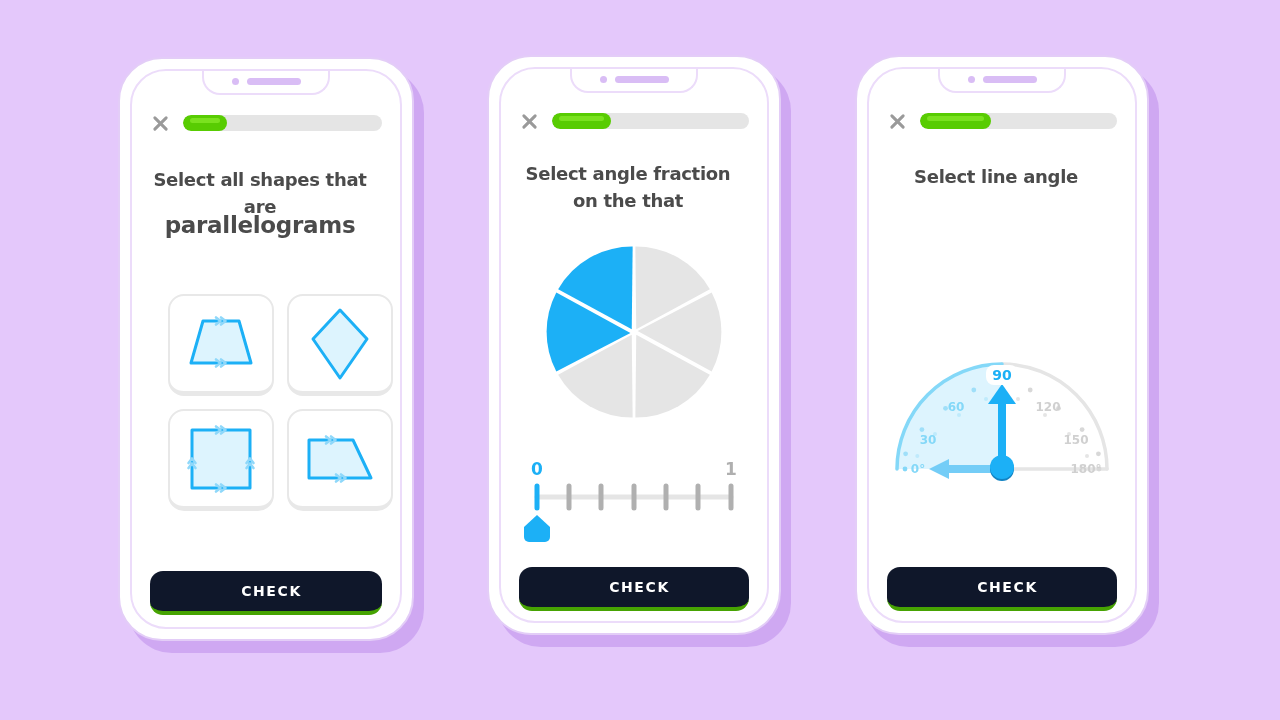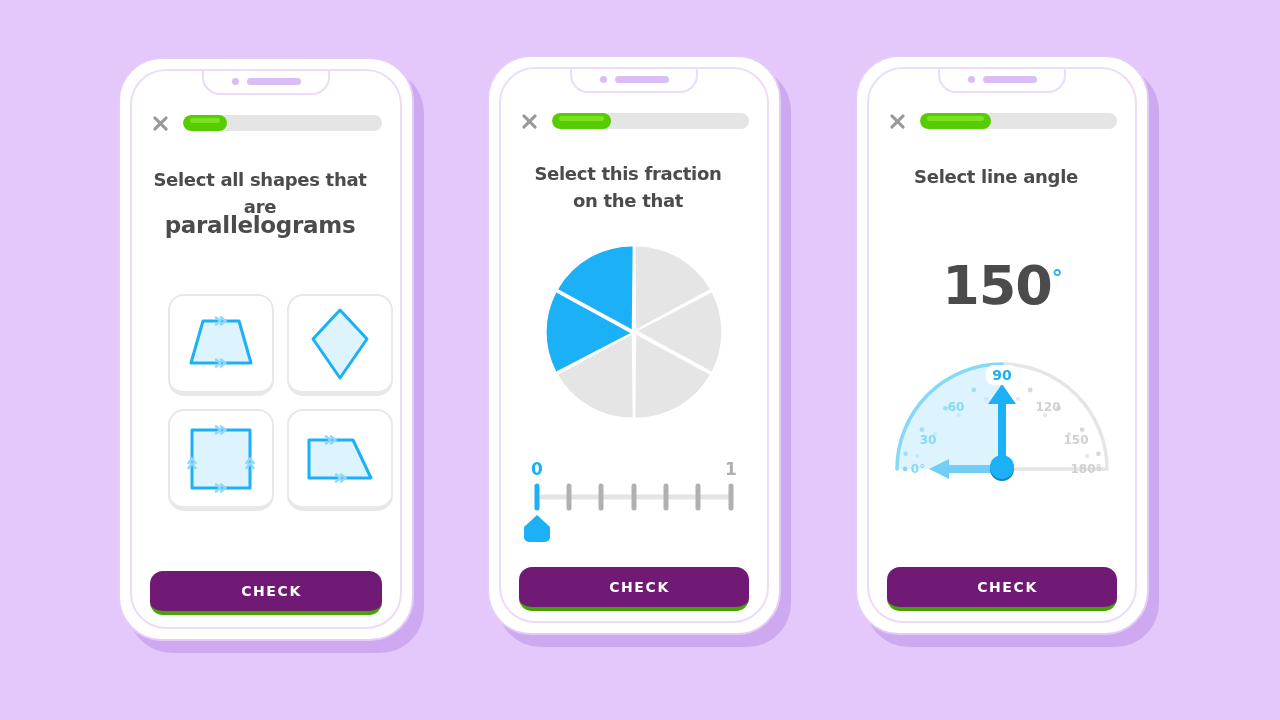--- a/index.html
+++ b/index.html
@@ -166,21 +166,21 @@
     position: absolute;
     left: 0; right: 0; top: 282px;
     display: flex; justify-content: center;
   }
 
   
   .check-btn {
     position: absolute;
     left: 18px; right: 18px;
     height: 44px;
-    background: #701a75;
+    background: #0f172a;
     border-bottom: 4px solid #46a302;
     border-radius: 13px;
     color: #ffffff;
     font-size: 14px;
     font-weight: bold;
     letter-spacing: 1.6px;
     display: flex; align-items: center; justify-content: center;
     cursor: pointer;
     padding-left: 11px;
   }
@@ -268,21 +268,21 @@
         <span class="spk"></span>
       </div>
 
       <div class="topbar">
         <div class="close-x"></div>
         <div class="progress-track">
           <div class="progress-fill" style="width: 30%;"></div>
         </div>
       </div>
 
-      <div class="prompt small" style="top:91px;">Select this fraction</div>
+      <div class="prompt small" style="top:91px;">Select angle fraction</div>
       <div class="prompt small" style="top:118px;">on the that</div>
 
       <div class="pie-wrap">
         <svg width="180" height="180" viewBox="0 0 200 200">
 
           <g transform="translate(100,100)">
 
             <path d="M 2.5,-3 L 1.5,-95 A 95,95 0 0,1 84.3,-47.5 Z" fill="#e5e5e5"></path>
 
             <path d="M 4,-1 L 86.3,-44 A 95,95 0 0,1 86.3,44 Z" fill="#e5e5e5"></path>
@@ -327,23 +327,20 @@
 
       <div class="topbar">
         <div class="close-x"></div>
         <div class="progress-track">
           <div class="progress-fill" style="width: 36%;"></div>
         </div>
       </div>
 
       <div class="prompt small" style="top:94px;">Select line angle</div>
 
-      <div class="angle-value">
-        <span>150</span><span class="deg">°</span>
-      </div>
 
       <div class="protractor-wrap">
         <svg width="230" height="130" viewBox="0 0 230 130">
 
           <path d="M 115,118 L 10,118 A 105,105 0 0,1 115,13 Z" fill="#ddf4fe"></path>
 
           <path d="M 115,13 A 105,105 0 0,1 220,118" fill="none" stroke="#e5e5e5" stroke-width="3.5" stroke-linecap="round"></path>
 
           <path d="M 10,118 A 105,105 0 0,1 115,13" fill="none" stroke="#84d8f8" stroke-width="3.5" stroke-linecap="round"></path>
 

